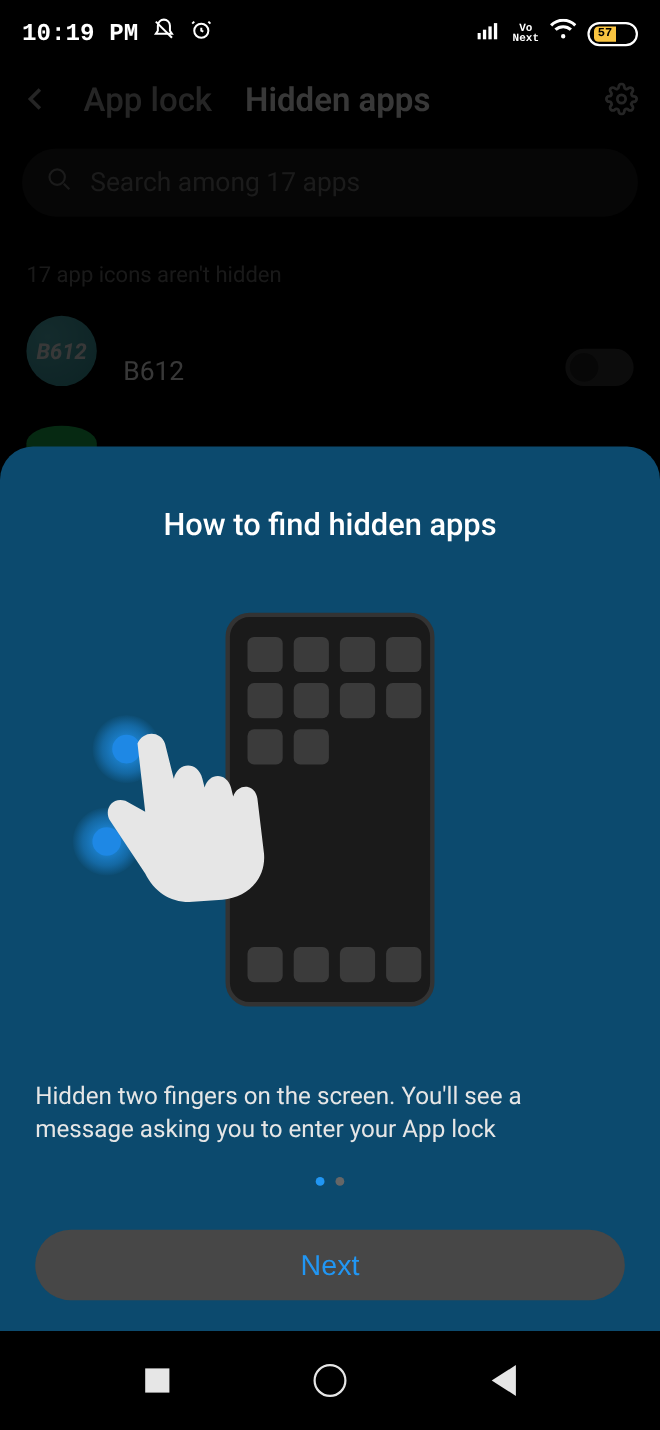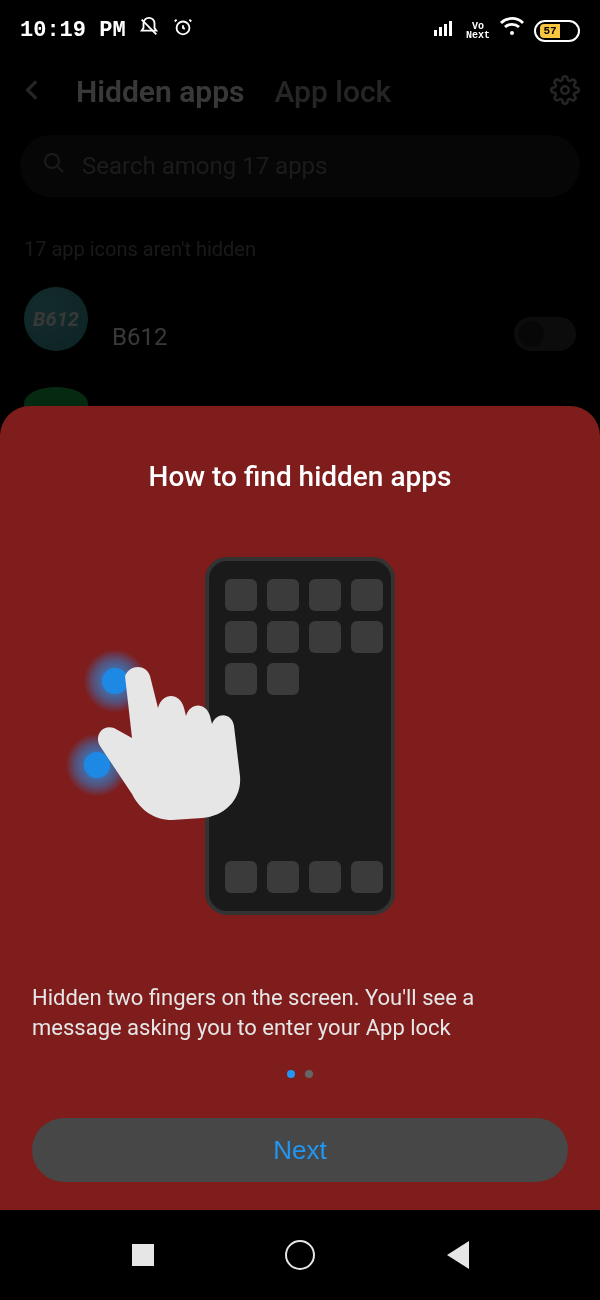--- a/index.html
+++ b/index.html
@@ -24,21 +24,21 @@
   .section-label { color: #737373; font-size: 20px; padding: 26px 24px 18px; }
   .app-row { display: flex; align-items: flex-end; padding: 8px 24px; gap: 24px; }
   .app-icon { width: 64px; height: 64px; border-radius: 32px; display:flex; align-items:center; justify-content:center; font-weight:700; font-style: italic; font-size: 20px; }
   .b612 { background: radial-gradient(circle at 30% 30%, #5bc3c9, #3a9ea5); color:#fff; }
   .app-name { font-size: 24px; color:#fff; flex:1; }
   .toggle { width: 62px; height: 34px; background:#3a3a3a; border-radius: 20px; position:relative; }
   .toggle::after { content:""; position:absolute; left:4px; top:4px; width:26px; height:26px; border-radius:50%; background:#222; }
   .app-icon.partial { background:#1db954; width:64px; height:32px; border-radius: 64px 64px 0 0 / 32px 32px 0 0; margin-top:20px; }
 
   
-  .sheet { position: absolute; left: 0; right: 0; bottom: 90px; top: 406px; background: #7f1d1d; border-radius: 30px 30px 0 0; padding: 54px 32px 28px; display:flex; flex-direction:column; align-items:center; }
+  .sheet { position: absolute; left: 0; right: 0; bottom: 90px; top: 406px; background: #0c4a6e; border-radius: 30px 30px 0 0; padding: 54px 32px 28px; display:flex; flex-direction:column; align-items:center; }
   .sheet-title { font-size: 28px; font-weight: 500; }
   .phone-illus { width: 190px; height: 400px; border:4px solid #333; border-radius: 22px; margin-top: 64px; background:#1a1a1a; position:relative; padding: 18px 16px; }
   .mini-grid { display:grid; grid-template-columns: repeat(4, 32px); grid-auto-rows: 32px; gap: 10px; }
   .mini-grid.bottom { position:absolute; bottom:18px; left:16px; }
   .mini-cell { background:#3b3b3b; border-radius:6px; }
   .empty { background:transparent; }
 
   .hand-wrap { position:absolute; top: 250px; left: 60px; width: 260px; height: 240px; }
   .touch-glow { position:absolute; width:62px; height:62px; border-radius:50%; background: radial-gradient(circle, #2196f3 0%, rgba(33,150,243,0.4) 50%, rgba(33,150,243,0) 72%); }
   .glow1 { top:-6px; left: 24px; }
@@ -101,22 +101,22 @@
   </div>
 </div>
 
 <div class="backdrop">
   <div class="nav-row">
     <span>
       <svg width="26" height="26" viewBox="0 0 24 24" fill="none" stroke="#aaa" stroke-width="3">
           <path d="M15 4l-8 8 8 8"></path>
         </svg>
     </span>
+    <span class="tab-text">App lock</span>
     <span class="tab-text active">Hidden apps</span>
-    <span class="tab-text">App lock</span>
     <span class="gear">
       <svg width="30" height="30" viewBox="0 0 24 24" fill="none" stroke="#aaa" stroke-width="2">
           <circle cx="12" cy="12" r="3"></circle>
           <path d="M19.4 15a1.7 1.7 0 00.34 1.87l.06.06a2 2 0 11-2.83 2.83l-.06-.06a1.7 1.7 0 00-1.87-.34 1.7 1.7 0 00-1 1.56V21a2 2 0 11-4 0v-.09a1.7 1.7 0 00-1-1.56 1.7 1.7 0 00-1.87.34l-.06.06a2 2 0 11-2.83-2.83l.06-.06a1.7 1.7 0 00.34-1.87 1.7 1.7 0 00-1.56-1H3a2 2 0 110-4h.09a1.7 1.7 0 001.56-1 1.7 1.7 0 00-.34-1.87l-.06-.06a2 2 0 112.83-2.83l.06.06a1.7 1.7 0 001.87.34H9a1.7 1.7 0 001-1.56V3a2 2 0 114 0v.09a1.7 1.7 0 001 1.56 1.7 1.7 0 001.87-.34l.06-.06a2 2 0 112.83 2.83l-.06.06a1.7 1.7 0 00-.34 1.87V9a1.7 1.7 0 001.56 1H21a2 2 0 110 4h-.09a1.7 1.7 0 00-1.56 1z"></path>
         </svg>
     </span>
   </div>
   <div class="search-bar">
     <span>
       <svg width="24" height="24" viewBox="0 0 24 24" fill="none" stroke="#7a7a7a" stroke-width="2">

